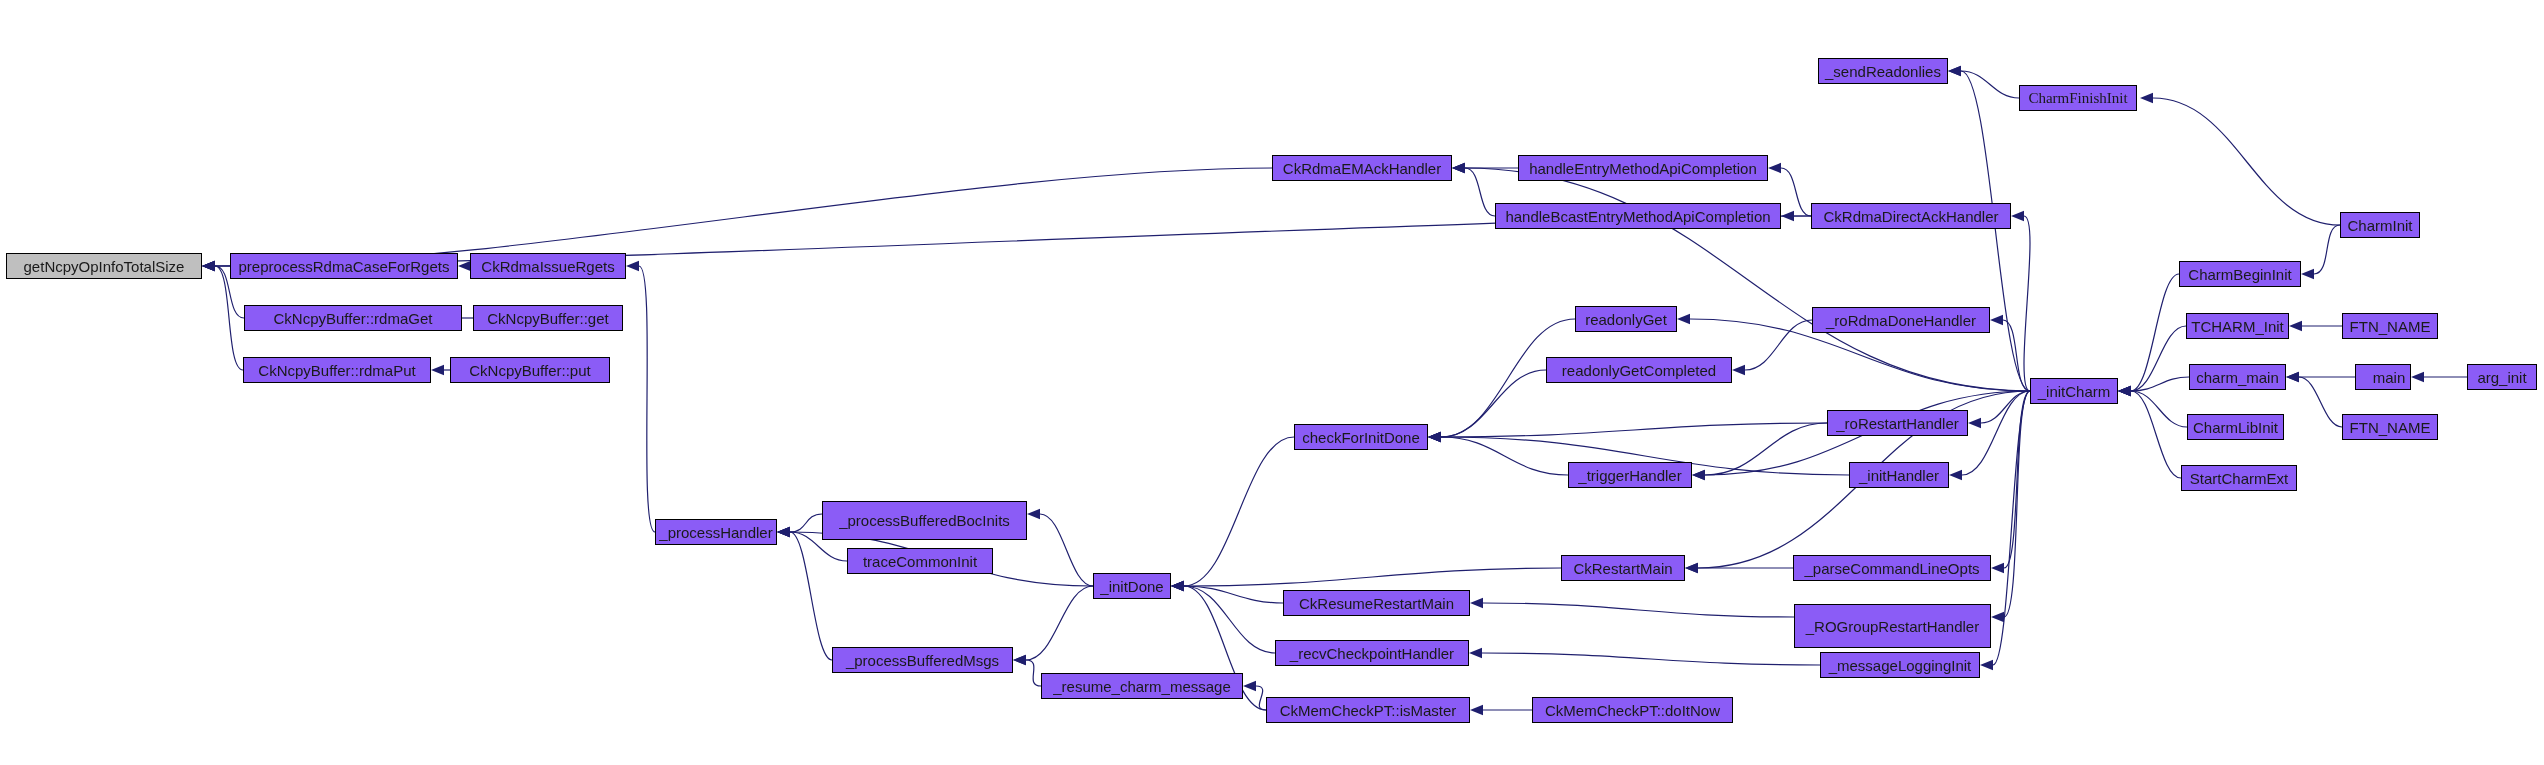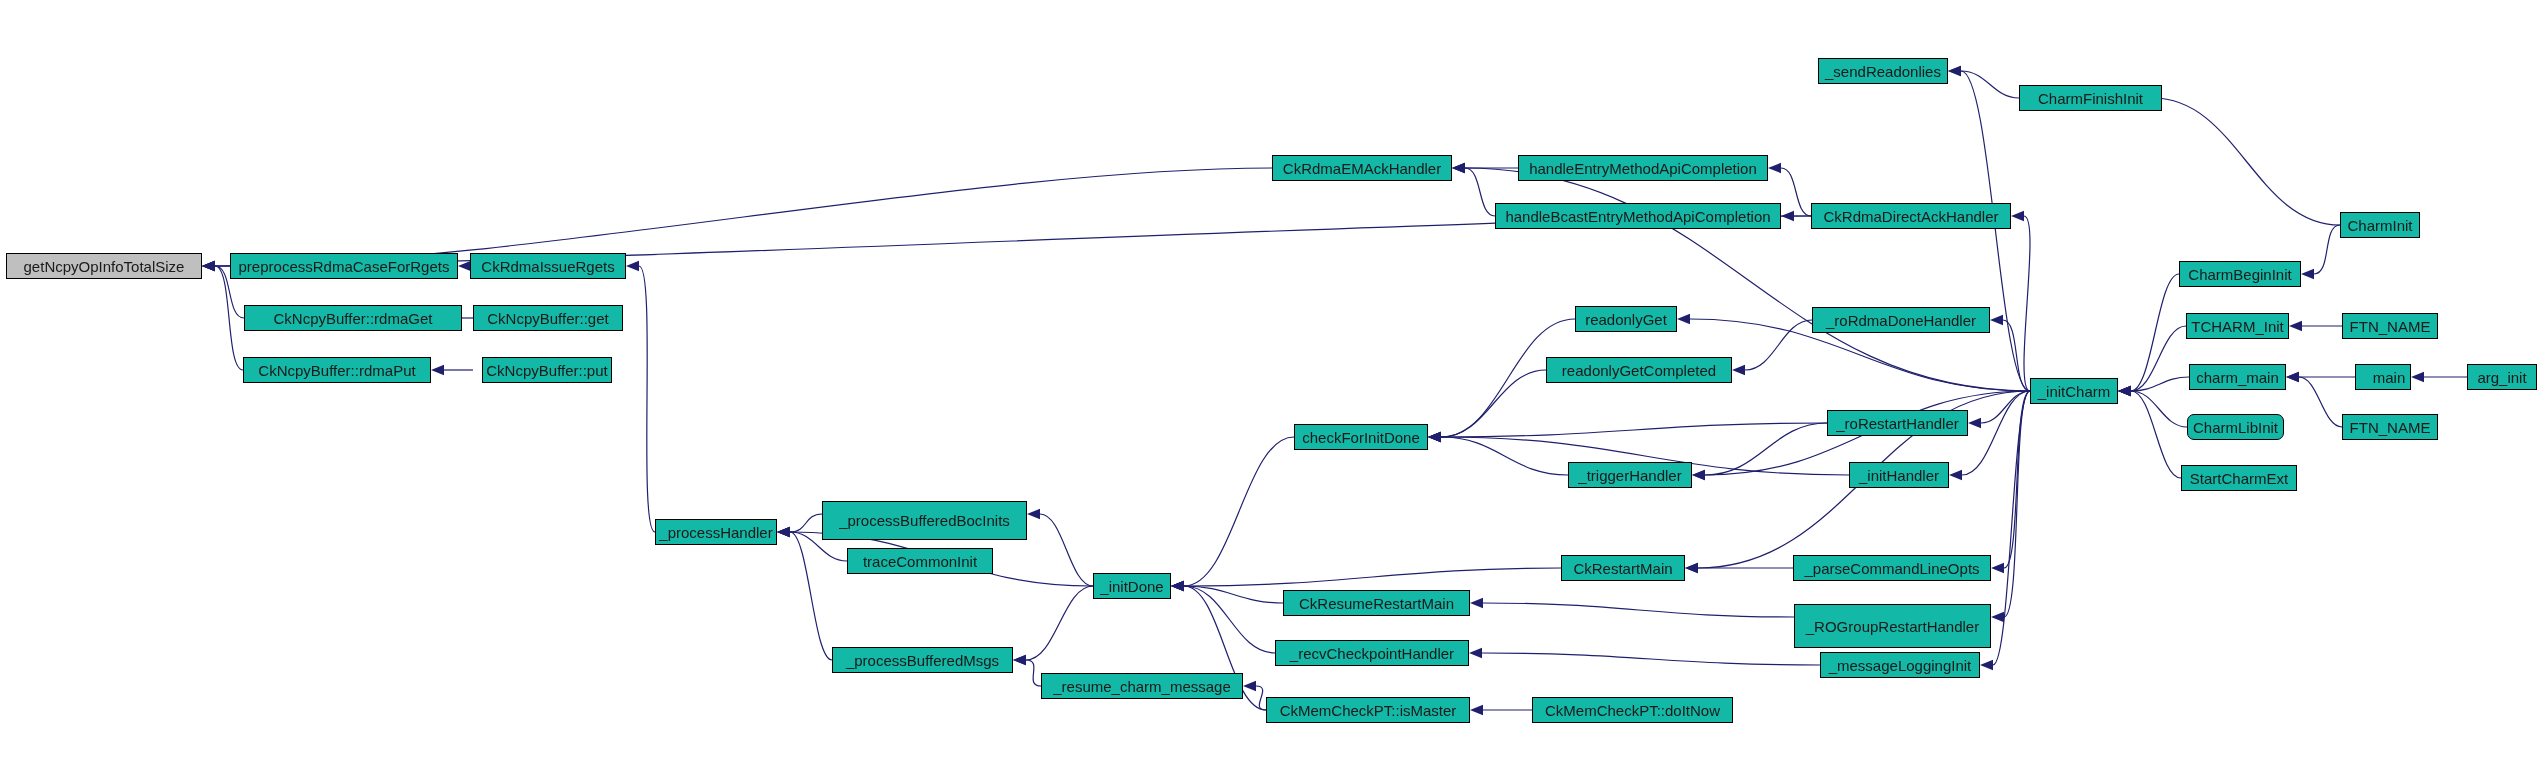--- a/index.html
+++ b/index.html
@@ -29,21 +29,21 @@
     position: absolute;
     left: 0;
     top: 0;
     width: 2544px;
     height: 765px;
   }
   .gnode {
     position: absolute;
     box-sizing: border-box;
     border: 1px solid #000000;
-    background: #14b8a6;
+    background: #8b5cf6;
     color: #1a1a1a;
     font-family: "Liberation Sans", sans-serif;
     font-size: 15px;
     line-height: 1;
     display: flex;
     align-items: center;
     justify-content: center;
     white-space: nowrap;
     letter-spacing: 0px;
   }
@@ -196,21 +196,21 @@
       </div>
       <div class="gnode" style="left: 244px; top: 305px; width: 218px; height: 26px;">
         <span class="lbl">CkNcpyBuffer::rdmaGet</span>
       </div>
       <div class="gnode" style="left: 473px; top: 305px; width: 150px; height: 26px;">
         <span class="lbl">CkNcpyBuffer::get</span>
       </div>
       <div class="gnode" style="left: 243px; top: 357px; width: 188px; height: 26px;">
         <span class="lbl">CkNcpyBuffer::rdmaPut</span>
       </div>
-      <div class="gnode" style="left: 482px; top: 357px; width: 130px; height: 26px;">
+      <div class="gnode" style="left: 450px; top: 357px; width: 160px; height: 26px;">
         <span class="lbl">CkNcpyBuffer::put</span>
       </div>
       <div class="gnode" style="left: 655px; top: 519px; width: 122px; height: 26px;">
         <span class="lbl">_processHandler</span>
       </div>
       <div class="gnode" style="left: 822px; top: 501px; width: 205px; height: 39px;">
         <span class="lbl">_processBufferedBocInits</span>
       </div>
       <div class="gnode" style="left: 847px; top: 548px; width: 146px; height: 26px;">
         <span class="lbl">traceCommonInit</span>
@@ -277,21 +277,21 @@
       </div>
       <div class="gnode" style="left: 1495px; top: 203px; width: 286px; height: 26px;">
         <span class="lbl">handleBcastEntryMethodApiCompletion</span>
       </div>
       <div class="gnode" style="left: 1811px; top: 203px; width: 200px; height: 26px;">
         <span class="lbl">CkRdmaDirectAckHandler</span>
       </div>
       <div class="gnode" style="left: 1818px; top: 58px; width: 130px; height: 26px;">
         <span class="lbl">_sendReadonlies</span>
       </div>
-      <div class="gnode" style="left: 2019px; top: 85px; width: 143px; height: 26px;">
+      <div class="gnode" style="left: 2019px; top: 85px; width: 118px; height: 26px; font-family: Liberation Serif, serif;">
         <span class="lbl">CharmFinishInit</span>
       </div>
       <div class="gnode" style="left: 2340px; top: 212px; width: 80px; height: 26px;">
         <span class="lbl">CharmInit</span>
       </div>
       <div class="gnode" style="left: 2179px; top: 261px; width: 122px; height: 26px;">
         <span class="lbl">CharmBeginInit</span>
       </div>
       <div class="gnode" style="left: 2186px; top: 313px; width: 103px; height: 26px;">
         <span class="lbl">TCHARM_Init</span>
@@ -304,21 +304,21 @@
       </div>
       <div class="gnode" style="left: 2189px; top: 364px; width: 97px; height: 26px;">
         <span class="lbl">charm_main</span>
       </div>
       <div class="gnode" style="left: 2355px; top: 364px; width: 56px; height: 26px; padding-left: 12px;">
         <span class="lbl">main</span>
       </div>
       <div class="gnode" style="left: 2467px; top: 364px; width: 70px; height: 26px;">
         <span class="lbl">arg_init</span>
       </div>
-      <div class="gnode" style="left: 2187px; top: 414px; width: 97px; height: 26px; border-radius: 7px;">
+      <div class="gnode" style="left: 2187px; top: 414px; width: 97px; height: 26px;">
         <span class="lbl">CharmLibInit</span>
       </div>
       <div class="gnode" style="left: 2342px; top: 414px; width: 96px; height: 26px;">
         <span class="lbl">FTN_NAME</span>
       </div>
       <div class="gnode" style="left: 2181px; top: 465px; width: 116px; height: 26px;">
         <span class="lbl">StartCharmExt</span>
       </div>
     </div>
 </div>

